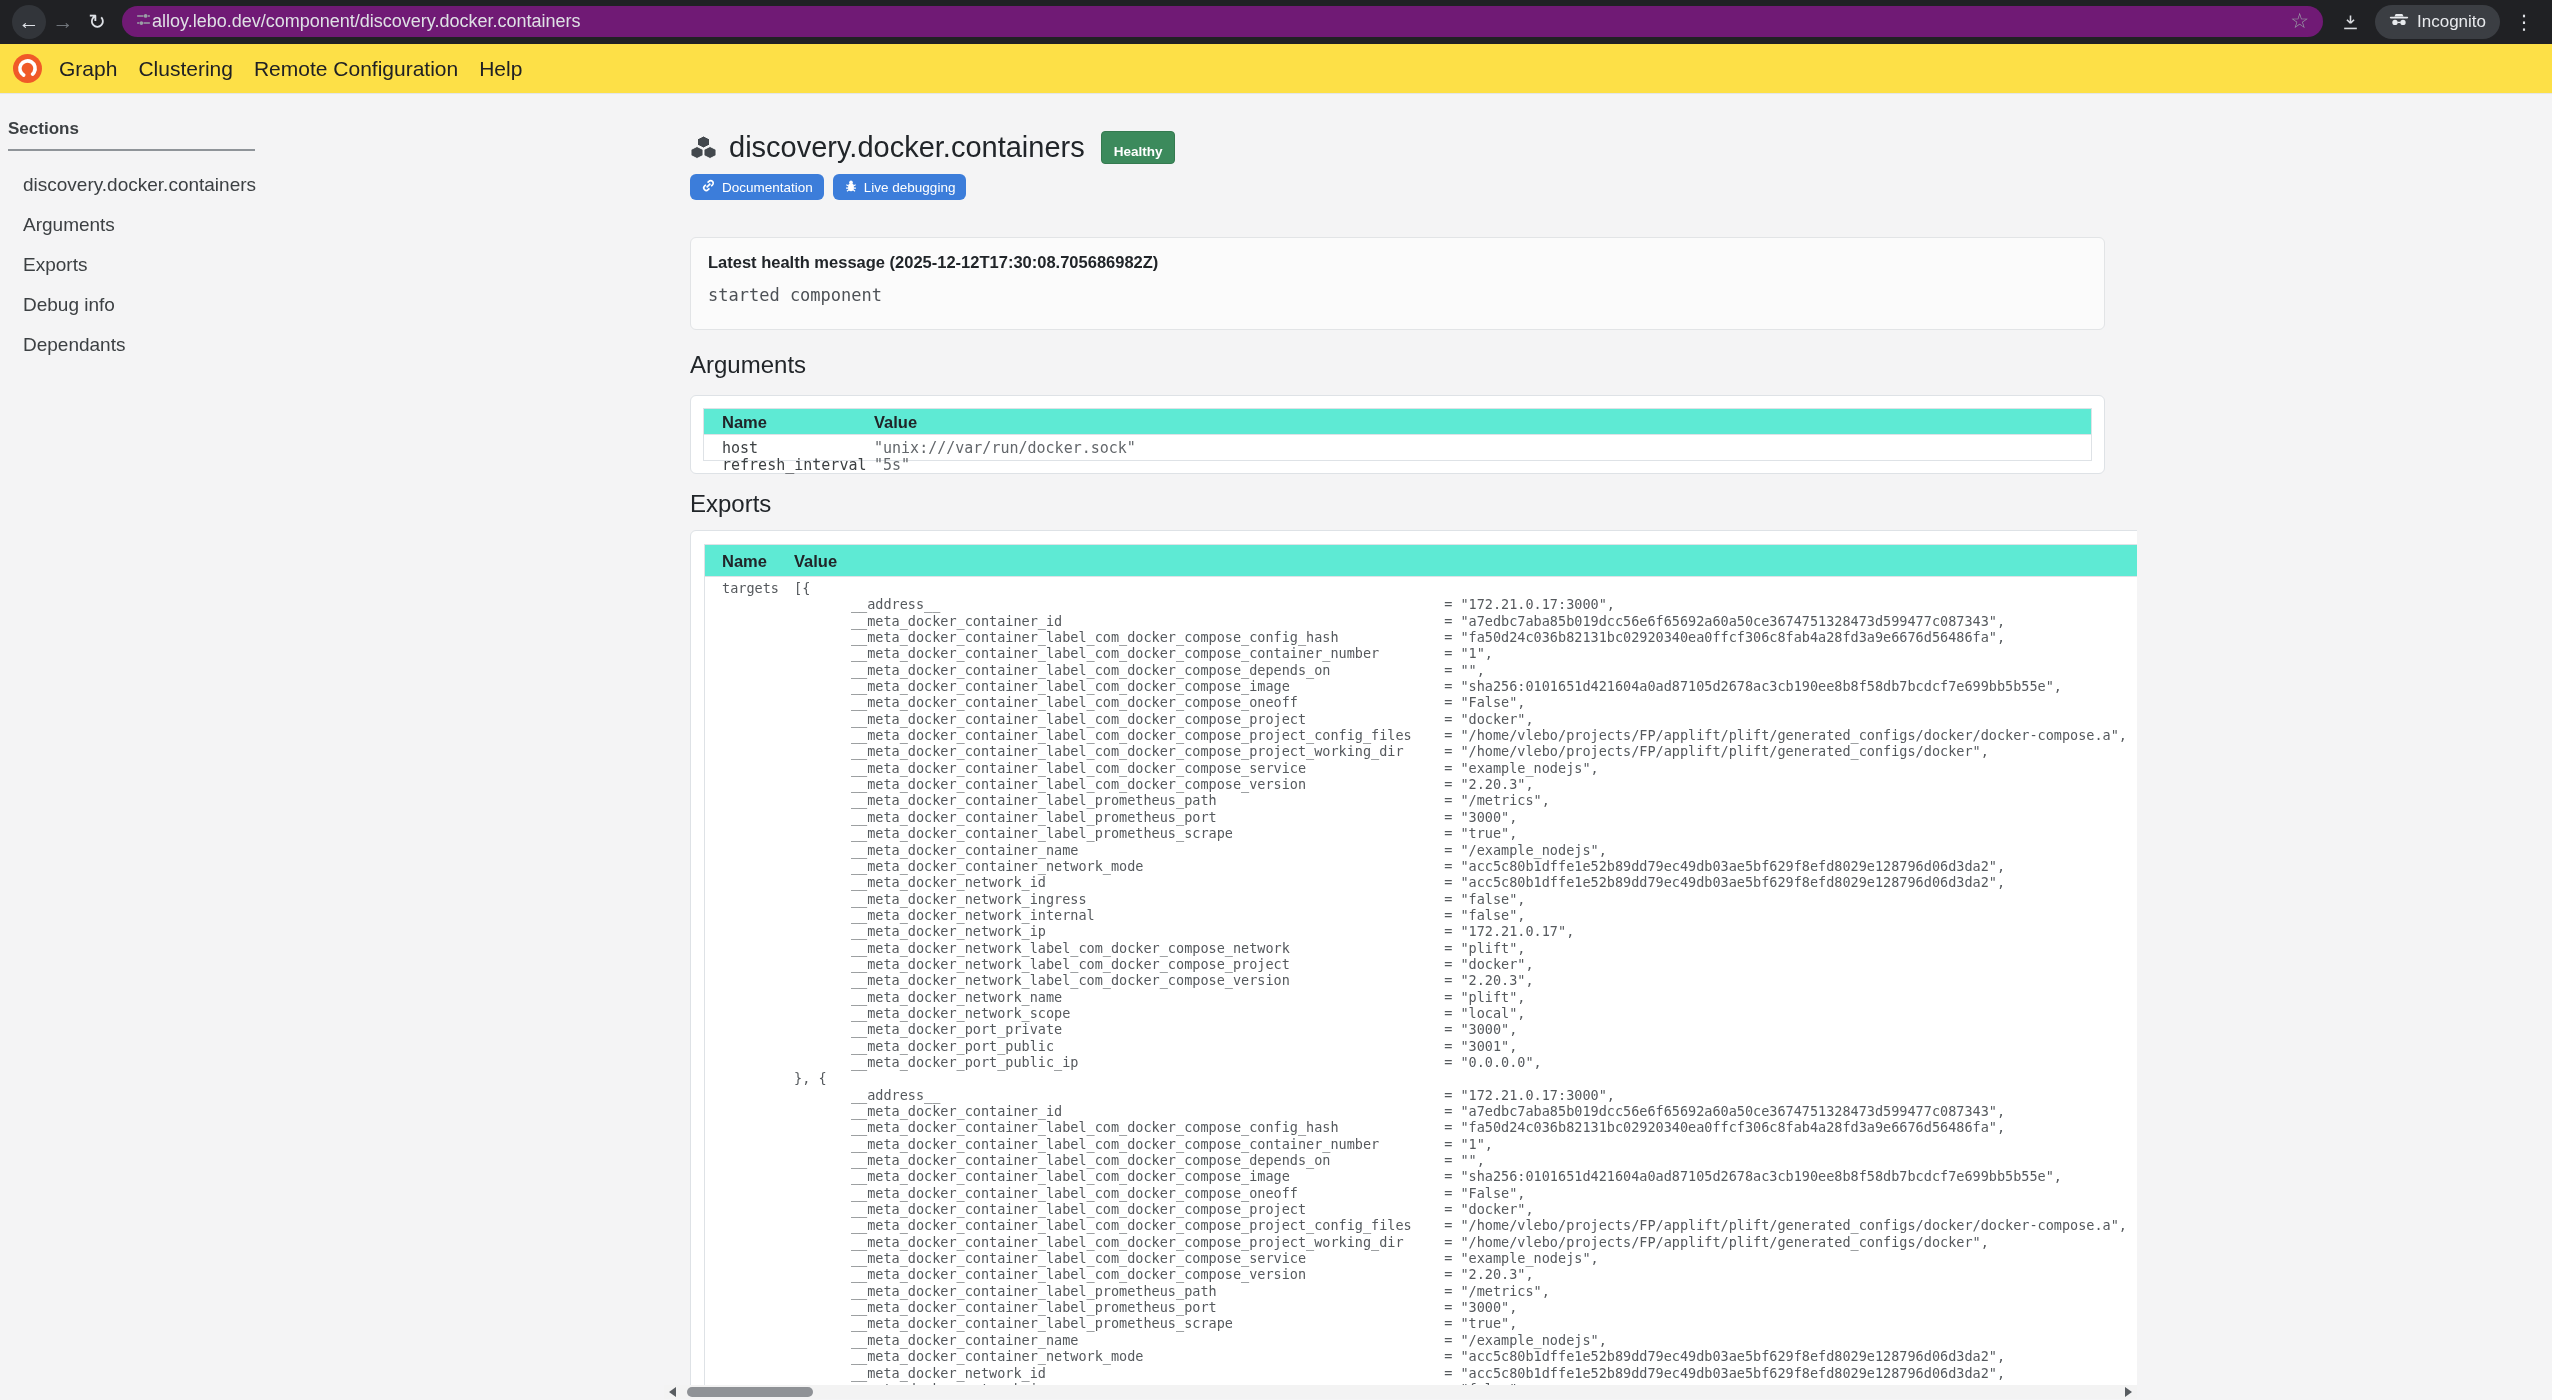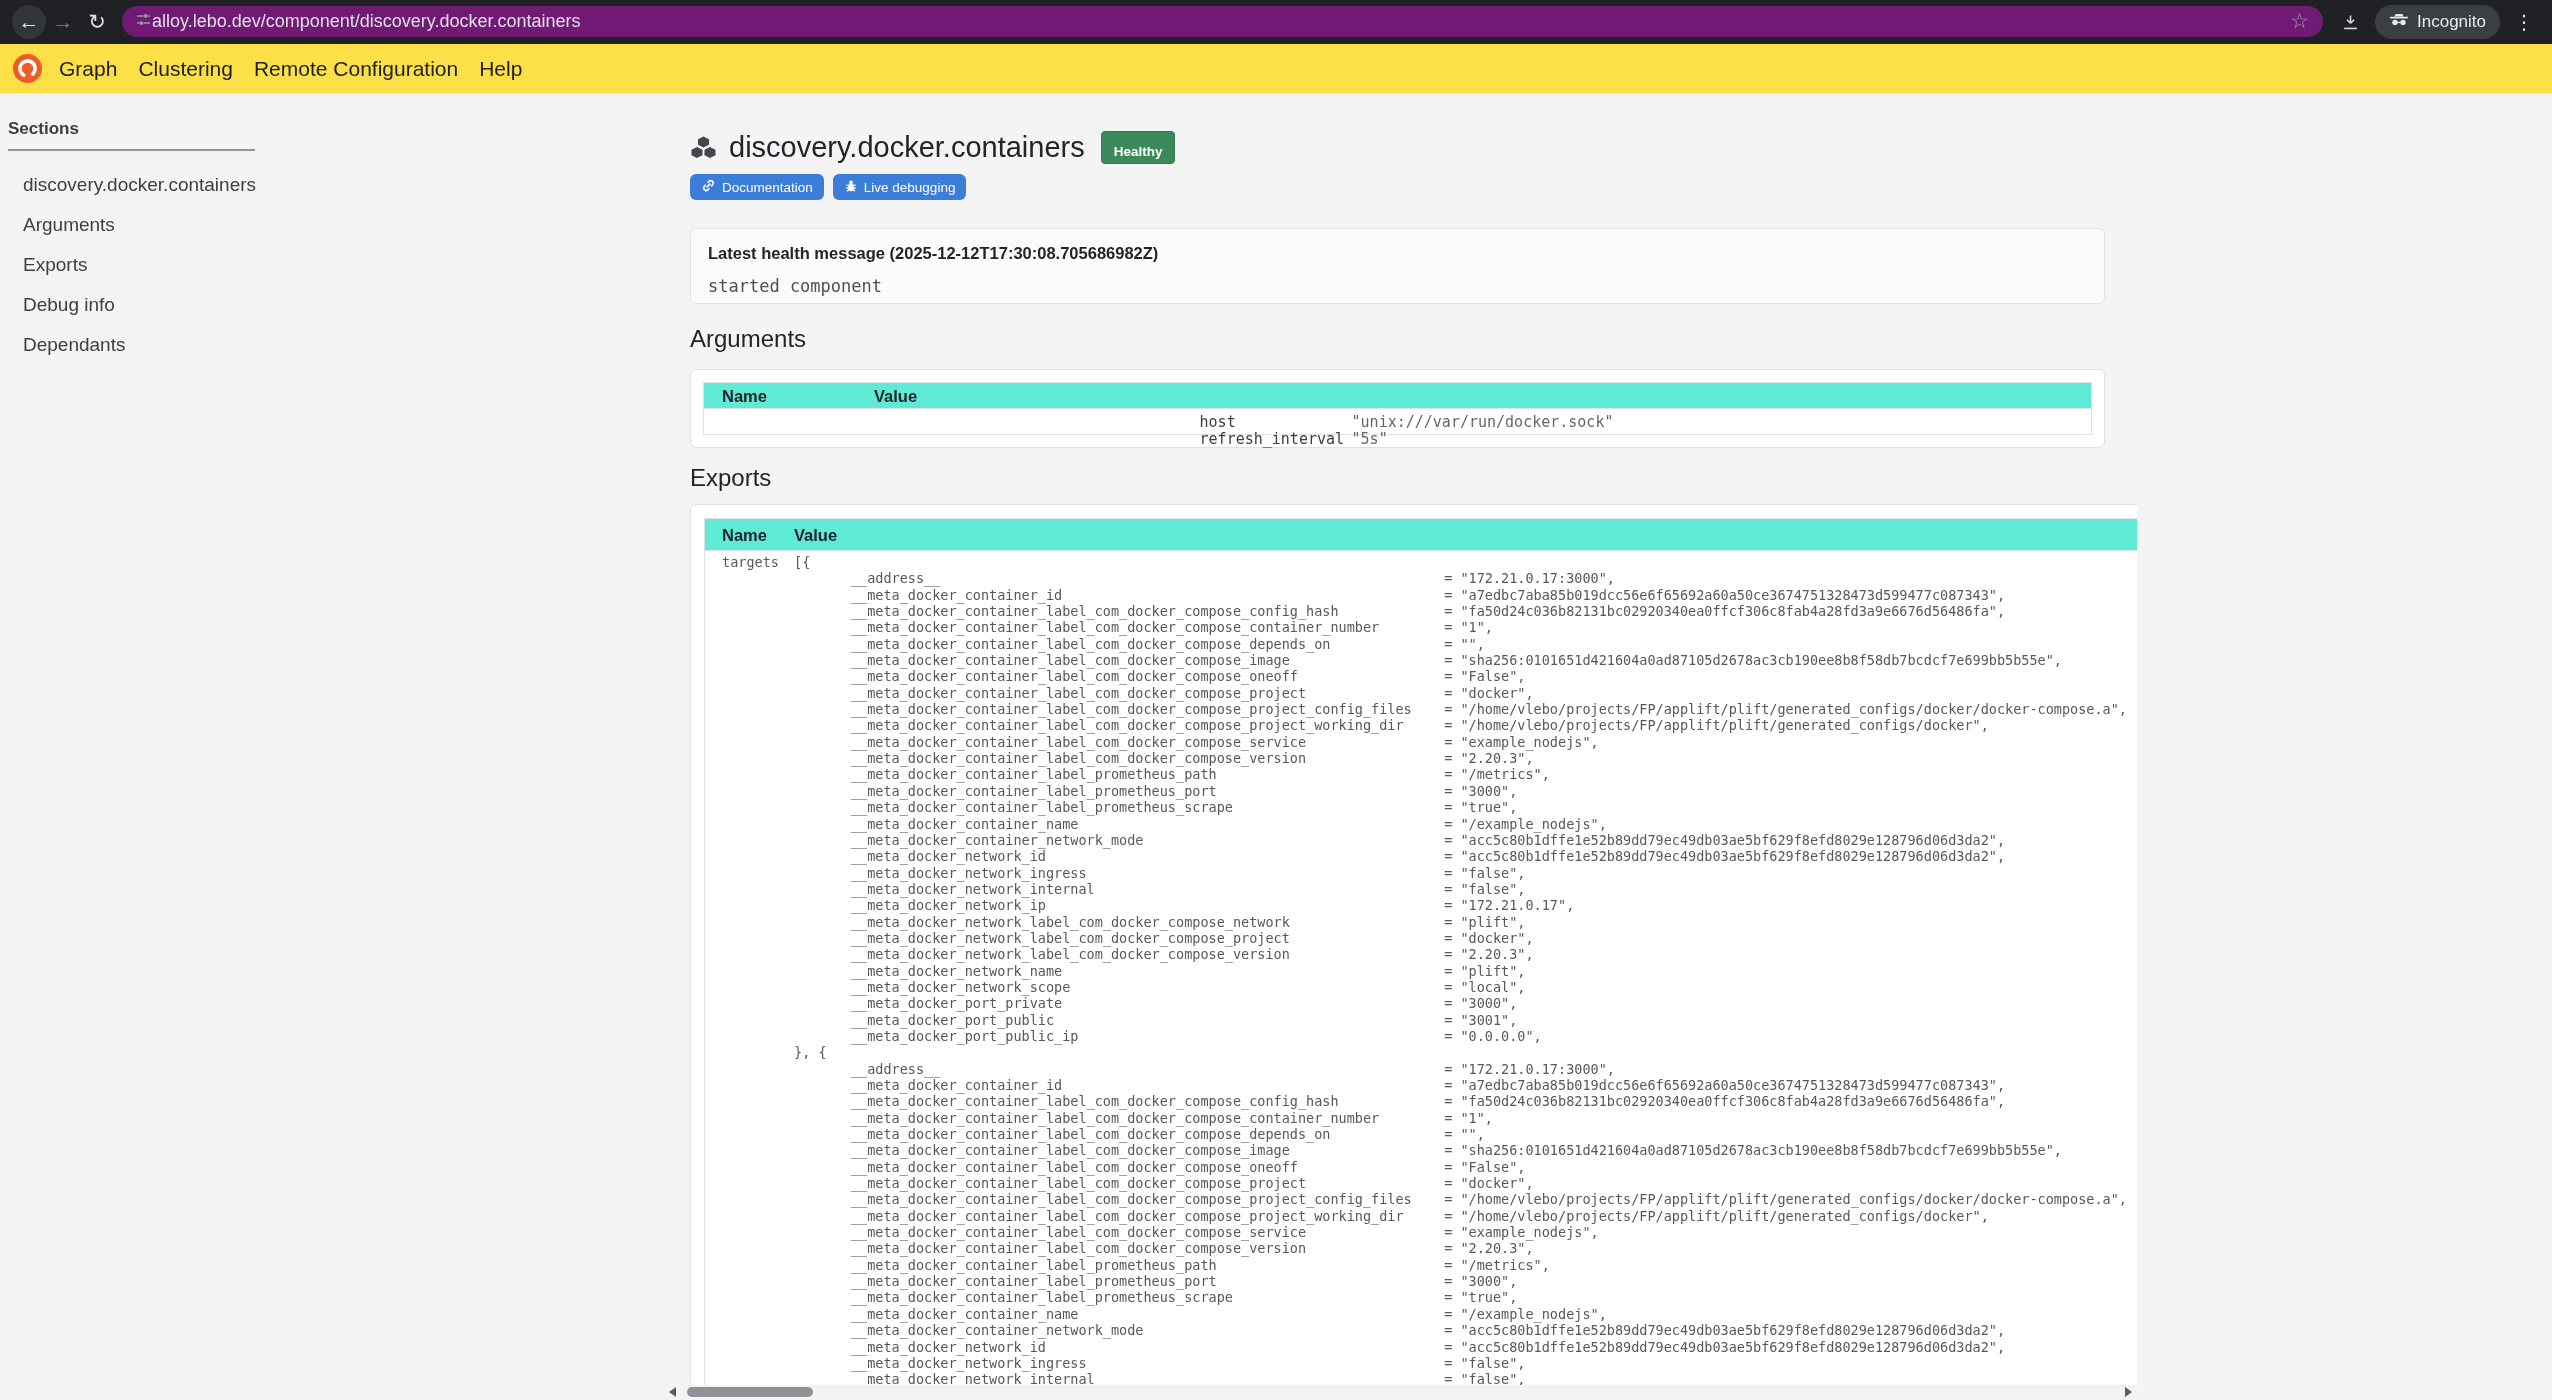--- a/index.html
+++ b/index.html
@@ -40,22 +40,22 @@
   .title-row { padding-top:36px; display:flex; align-items:center; }
   .comp-icon { margin-right:12px; flex:0 0 auto; }
   .page-title { font-size:29px; font-weight:500; color:#212529; line-height:34px; }
   .badge-healthy { margin-left:16px; background:#3c8a5c; border:1px solid #357a50; color:#fff;
                    font-size:13.5px; font-weight:bold; padding:12px 12px 4px; border-radius:4px; }
 
   .btn-row { margin-top:10px; display:flex; gap:9px; }
   .btn-blue { background:#3c7dda; color:#fff; font-size:13.5px; padding:4px 11px; border-radius:6px;
               display:flex; align-items:center; gap:6px; cursor:pointer; }
 
-  .health-card { margin-top:28px; background:#fbfbfb; border:1px solid #e2e4e6; border-radius:6px;
-                 height:76px; padding:15px 17px; }
+  .health-card { margin-top:37px; background:#fbfbfb; border:1px solid #e2e4e6; border-radius:6px;
+                 height:93px; padding:15px 17px; }
   .health-label { font-size:16.5px; font-weight:bold; color:#212529; }
   .health-msg { margin-top:13px; font-family:"DejaVu Sans Mono", monospace; font-size:17px; color:#4d5156; }
 
   .sec-heading { font-size:24px; color:#212529; line-height:28px; }
   .h-args { margin-top:21px; }
   .h-exports { margin-top:16px; }
 
   .card { background:#fff; border:1px solid #dee2e6; border-radius:6px; }
   .args-card { margin-top:16px; height:79px; padding:12px; width:1415px; }
   .exports-card { margin-top:12px; height:940px; padding:13px; width:1560px; }
@@ -63,21 +63,21 @@
   .tbl { border:1px solid #dee2e6; height:100%; }
   .tbl-head { display:flex; background:#5eead4; border-bottom:1px solid #dee2e6;
               font-weight:bold; color:#212529; }
   .args-card .tbl-head { height:26px; line-height:26px; font-size:16.5px; }
   .exports-card .tbl-head { height:32px; line-height:32px; font-size:16.5px; }
   .args-name-col { width:170px; padding-left:18px; flex:0 0 auto; }
   .exp-name-col { width:82px; padding-left:17px; flex:0 0 auto; }
 
   .tbl-body { display:flex; }
   .args-card .tbl-body { padding-top:5px; font-family:"DejaVu Sans Mono", monospace; font-size:15px;
-                         line-height:16.5px;justify-content:center; }
+                         line-height:16.5px; }
   .args-keys { color:#3c4043; }
   .args-vals { color:#63676b; }
   .exports-card .tbl-body { padding-top:3px; font-family:"DejaVu Sans Mono", monospace;
                             font-size:13.5px; line-height:16.35px; color:#55595d; }
   .exp-pre { margin:0; padding-left:7px; font-family:inherit; font-size:inherit; line-height:inherit;
              white-space:pre; }
   .vscroll-wrap { position:absolute; left:664px; top:0; width:1488px; height:1305px; pointer-events:none; }
 
   .hscroll { position:absolute; left:664px; bottom:0; width:1473px; height:14px; background:#f3f3f3; }
   .hs-left { position:absolute; left:5px; top:2px; width:0; height:0;

